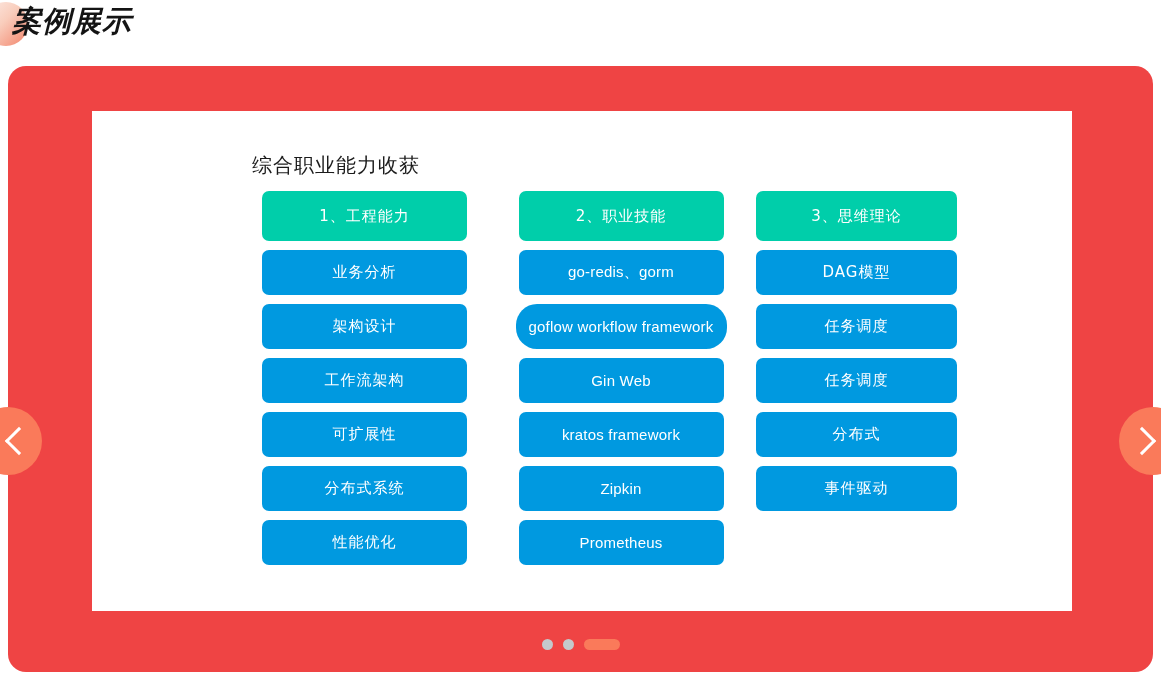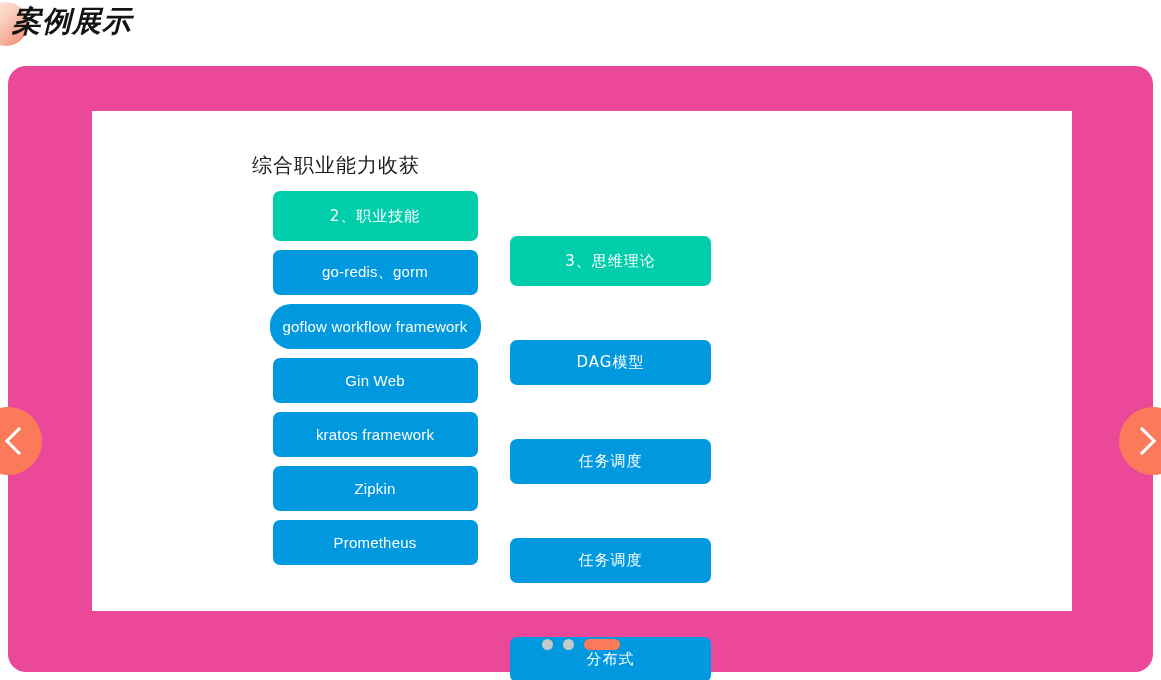--- a/index.html
+++ b/index.html
@@ -46,21 +46,21 @@
     font-family: Liberation Mono, monospace;
   }
 
   
   .slider-panel {
     position: absolute;
     left: 8px;
     top: 66px;
     width: 1145px;
     height: 606px;
-    background: #ec4899;
+    background: #ef4444;
     border-radius: 18px;
   }
 
   
   .slide-card {
     position: absolute;
     left: 84px;
     top: 45px;
     width: 980px;
     height: 500px;
@@ -122,21 +122,21 @@
   .pill.latin {
     font-family: Liberation Sans, sans-serif;
     letter-spacing: 0.2px;
     font-size: 15px;
   }
 
   
   .col-1 .pill { width: 205px; }
   .col-2 .pill { width: 205px; margin-left: 21px; }
   .col-2 .pill.wide { width: 211px; border-radius: 21px; }
-  .col-3 .pill { width: 201px; margin-top: 45px; }
+  .col-3 .pill { width: 201px; }
 
   
   .nav-arrow {
     position: absolute;
     top: 341px;
     width: 68px;
     height: 68px;
     border-radius: 50%;
     background: #fa7a5a;
     display: flex;
@@ -191,37 +191,47 @@
 </div>
 
 <div class="slider-panel">
 
   <div class="slide-card">
 
     <div class="slide-heading">综合职业能力收获</div>
 
     <div class="columns">
 
+      <div class="column col-1">
+        <div class="pill head">1、工程能力</div>
+        <div class="pill item">业务分析</div>
+        <div class="pill item">架构设计</div>
+        <div class="pill item">工作流架构</div>
+        <div class="pill item">可扩展性</div>
+        <div class="pill item">分布式系统</div>
+        <div class="pill item">性能优化</div>
+      </div>
 
       <div class="column col-2">
         <div class="pill head">2、职业技能</div>
         <div class="pill item latin">go-redis、gorm</div>
         <div class="pill item latin wide">goflow workflow framework</div>
         <div class="pill item latin">Gin Web</div>
         <div class="pill item latin">kratos framework</div>
         <div class="pill item latin">Zipkin</div>
         <div class="pill item latin">Prometheus</div>
       </div>
 
       <div class="column col-3">
         <div class="pill head">3、思维理论</div>
         <div class="pill item">DAG模型</div>
         <div class="pill item">任务调度</div>
         <div class="pill item">任务调度</div>
         <div class="pill item">分布式</div>
+        <div class="pill item">事件驱动</div>
       </div>
 
     </div>
   </div>
 
   <div class="nav-arrow prev">
     <div class="chev"></div>
   </div>
   <div class="nav-arrow next">
     <div class="chev"></div>

